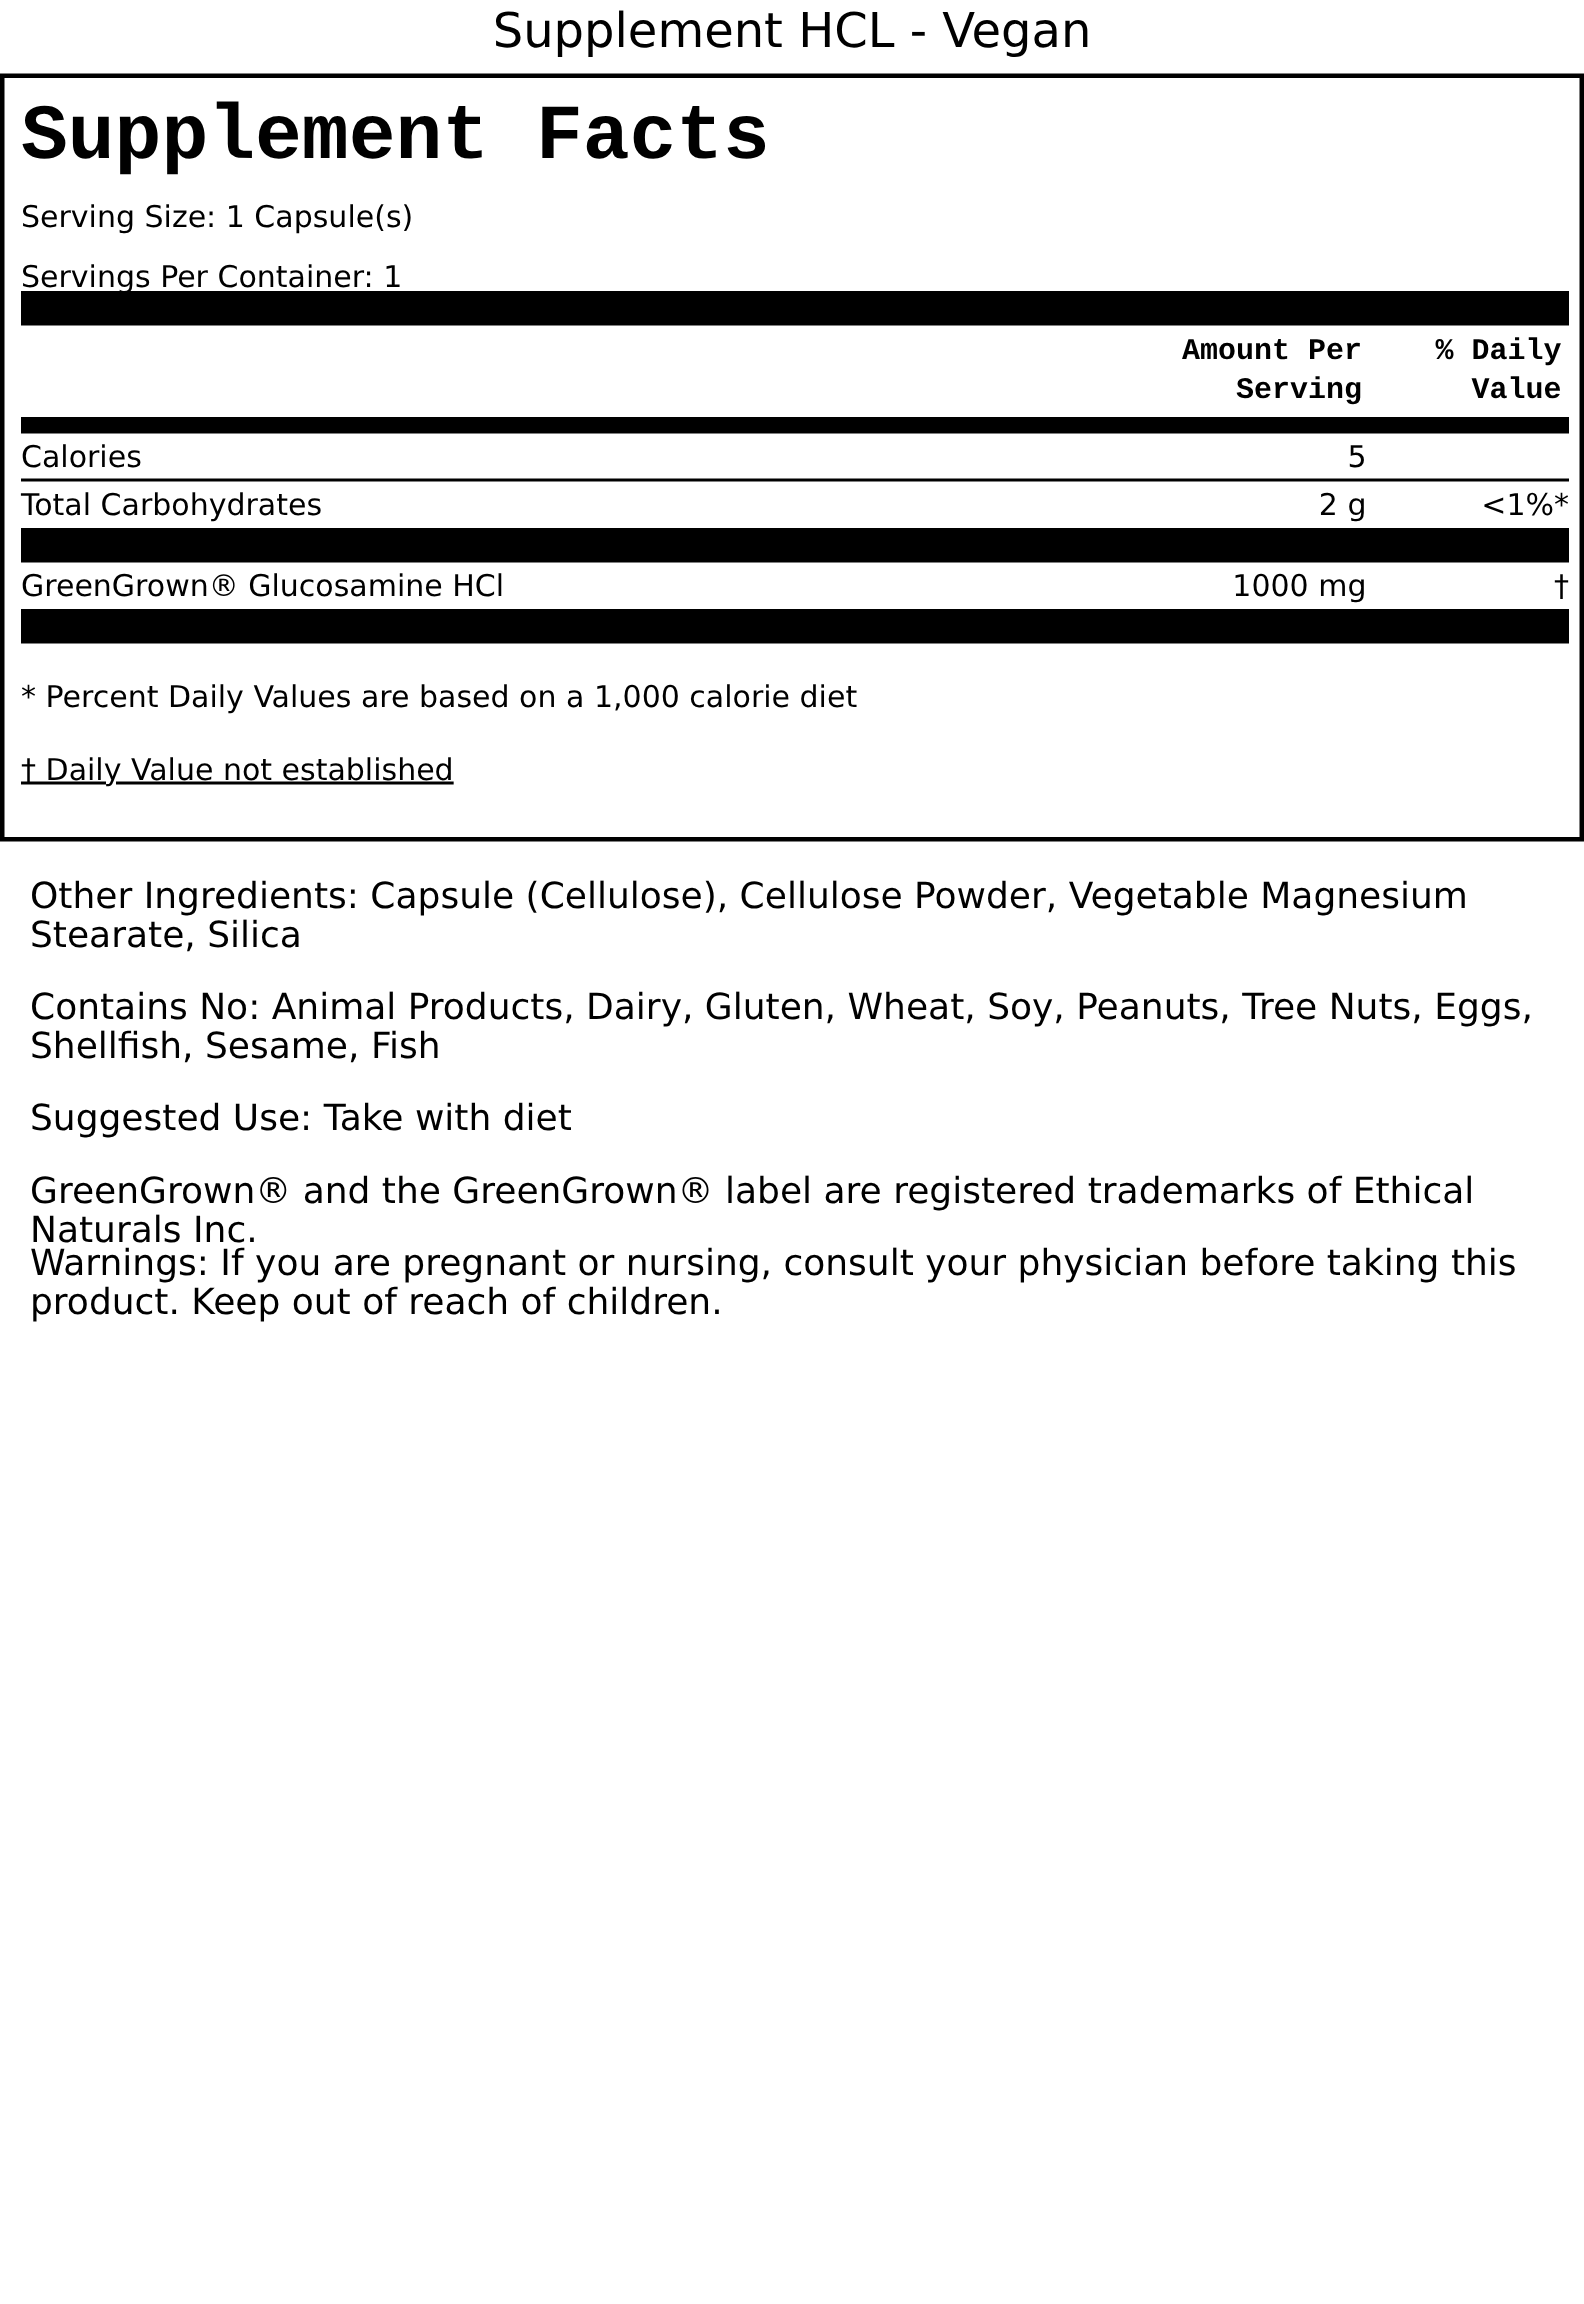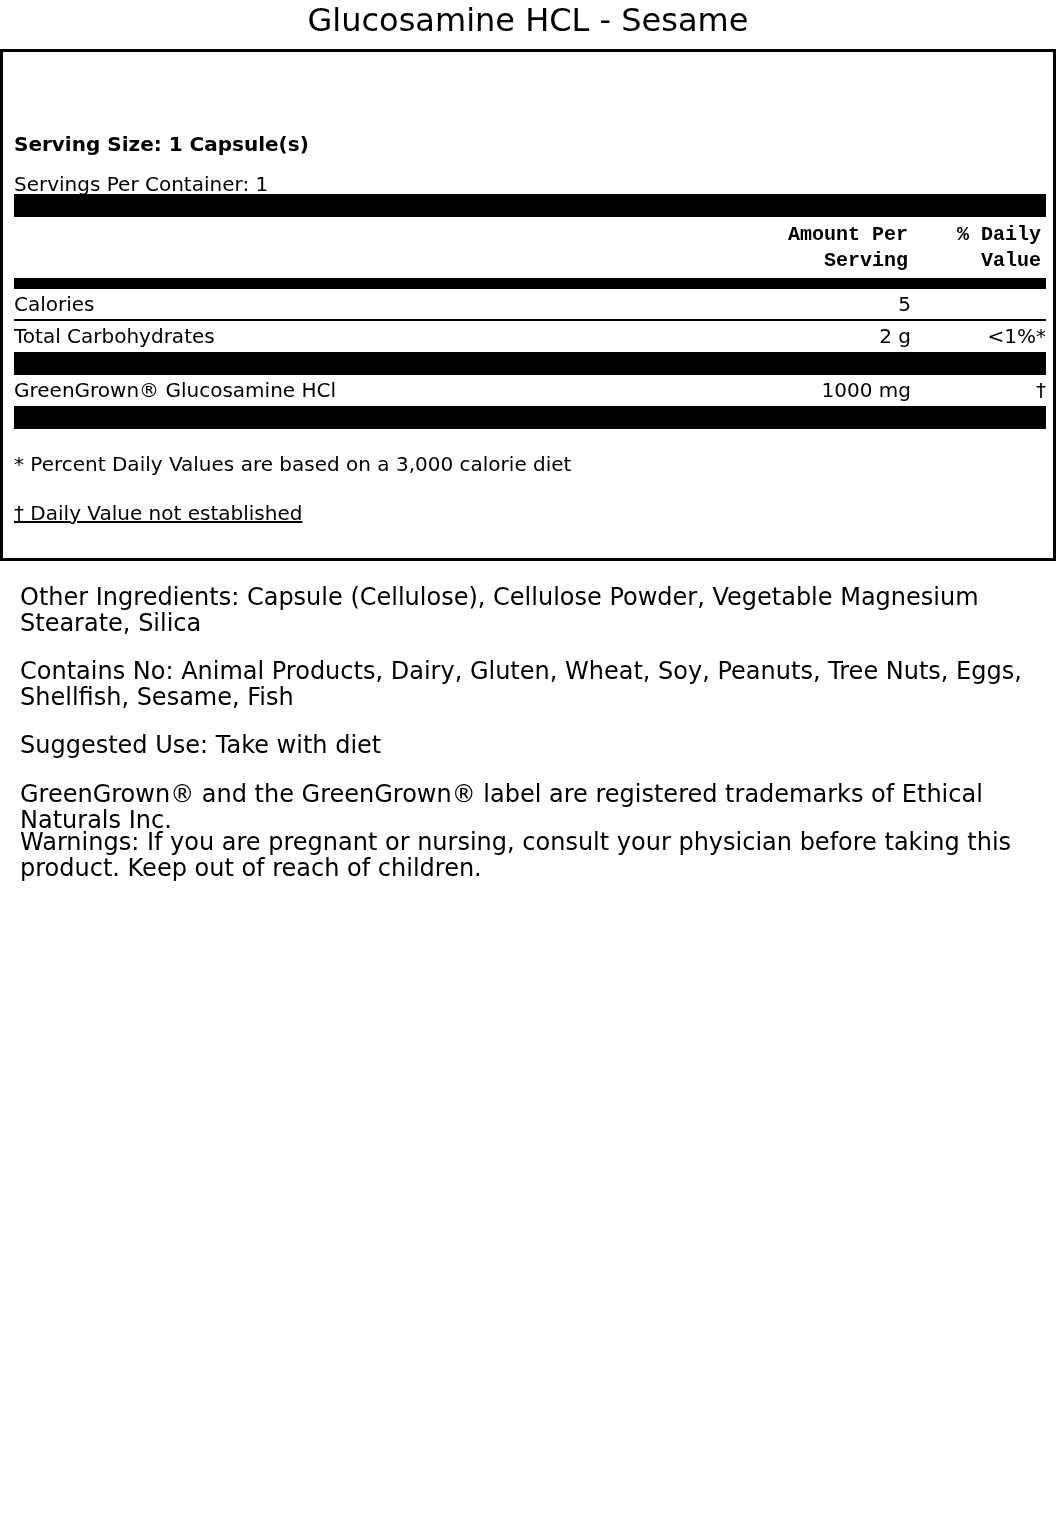--- a/index.html
+++ b/index.html
@@ -14,24 +14,25 @@
   .row .name { position:absolute; left:0; top:0; }
   .row .amt { position:absolute; right:135px; top:0; text-align:right; }
   .row .dv { position:absolute; right:0; top:0; text-align:right; }
   .thin { position:absolute; left:11px; width:1032px; height:2px; background:#000; }
   .foot { position:absolute; left:11px; font-size:20px; line-height:26px; }
   .para { position:absolute; left:0; width:1056px; font-size:24px; line-height:26px;padding-left:20px; }
 </style>
 </head>
 <body>
 
-<div class="title">Glucosamine HCL - Sesame</div>
+<div class="title">Supplement HCL - Vegan</div>
 
 <div class="box">
-  <div class="serv" style="top:79px;font-weight:bold;">Serving Size: 1 Capsule(s)</div>
+  <div class="sf">Supplement Facts</div>
+  <div class="serv" style="top:79px;">Serving Size: 1 Capsule(s)</div>
   <div class="serv" style="top:119px;">Servings Per Container: 1</div>
 
   <div class="bar" style="top:142px; height:23px;"></div>
 
   <div class="hdr" style="left:600px; width:305px; top:170px;">
     <div>Amount Per</div>
     <div>Serving</div>
   </div>
   <div class="hdr" style="left:900px; width:138px; top:170px;">
     <div>% Daily</div>
@@ -55,21 +56,21 @@
   <div class="bar" style="top:300px; height:23px;"></div>
 
   <div class="row" style="top:325px;">
     <span class="name">GreenGrown® Glucosamine HCl</span>
     <span class="amt">1000 mg</span>
     <span class="dv">†</span>
   </div>
 
   <div class="bar" style="top:354px; height:23px;"></div>
 
-  <div class="foot" style="top:399px;">* Percent Daily Values are based on a 3,000 calorie diet</div>
+  <div class="foot" style="top:399px;">* Percent Daily Values are based on a 1,000 calorie diet</div>
   <div class="foot" style="top:448px;text-decoration:underline;">† Daily Value not established</div>
 </div>
 
 <div class="para" style="top:584px;">Other Ingredients: Capsule (Cellulose), Cellulose Powder, Vegetable Magnesium Stearate, Silica</div>
 <div class="para" style="top:658px;">Contains No: Animal Products, Dairy, Gluten, Wheat, Soy, Peanuts, Tree Nuts, Eggs, Shellfish, Sesame, Fish</div>
 <div class="para" style="top:732px;">Suggested Use: Take with diet</div>
 <div class="para" style="top:781px;">GreenGrown® and the GreenGrown® label are registered trademarks of Ethical Naturals Inc.</div>
 <div class="para" style="top:829px; width:1040px;">Warnings: If you are pregnant or nursing, consult your physician before taking this product. Keep out of reach of children.</div>
 
 </body></html>

